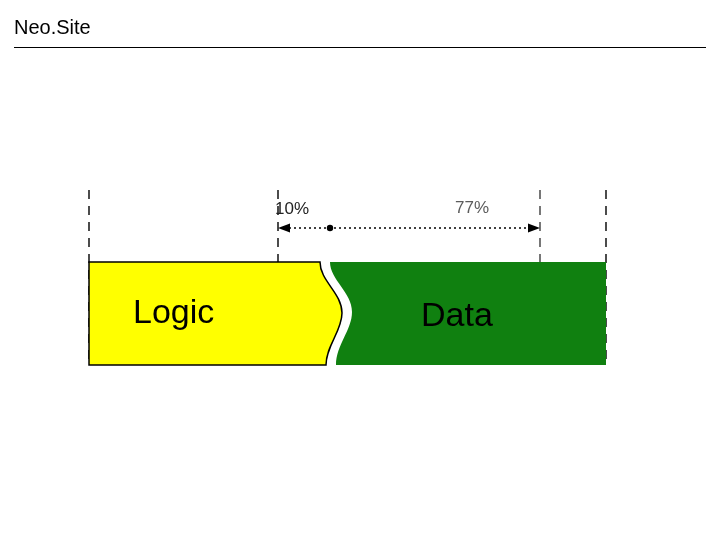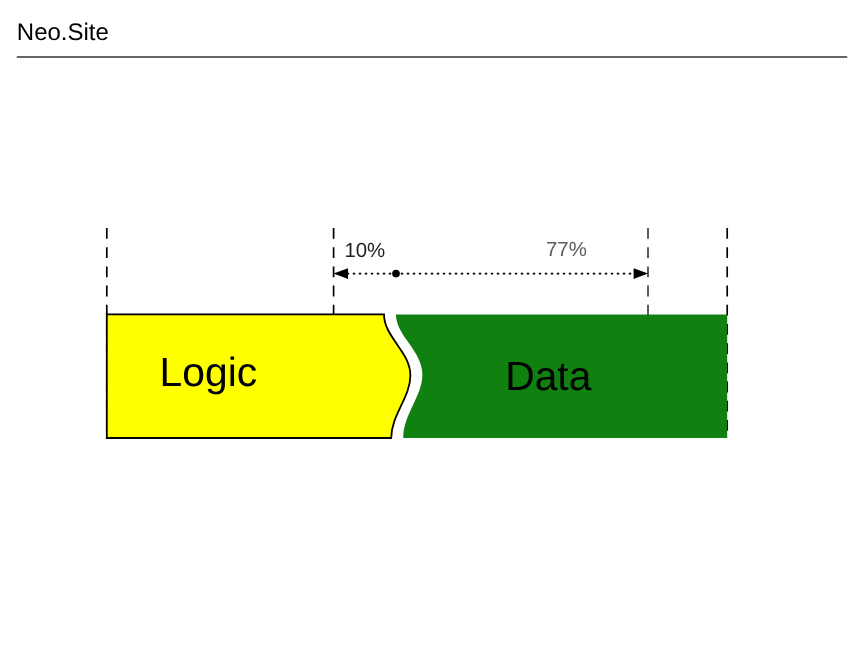--- a/index.html
+++ b/index.html
@@ -73,21 +73,21 @@
 
   
   .pct-label {
     position: absolute;
     color: #3a3a3a;
     font-size: 17px;
     line-height: 20px;
     white-space: nowrap;
   }
   #pct-logic {
-    left: 287px;
+    left: 275px;
     top: 199px;
     color: #232323;
   }
   #pct-data {
     left: 455px;
     top: 198px;
     color: #5c5c5c;
   }
 </style>
 </head>

